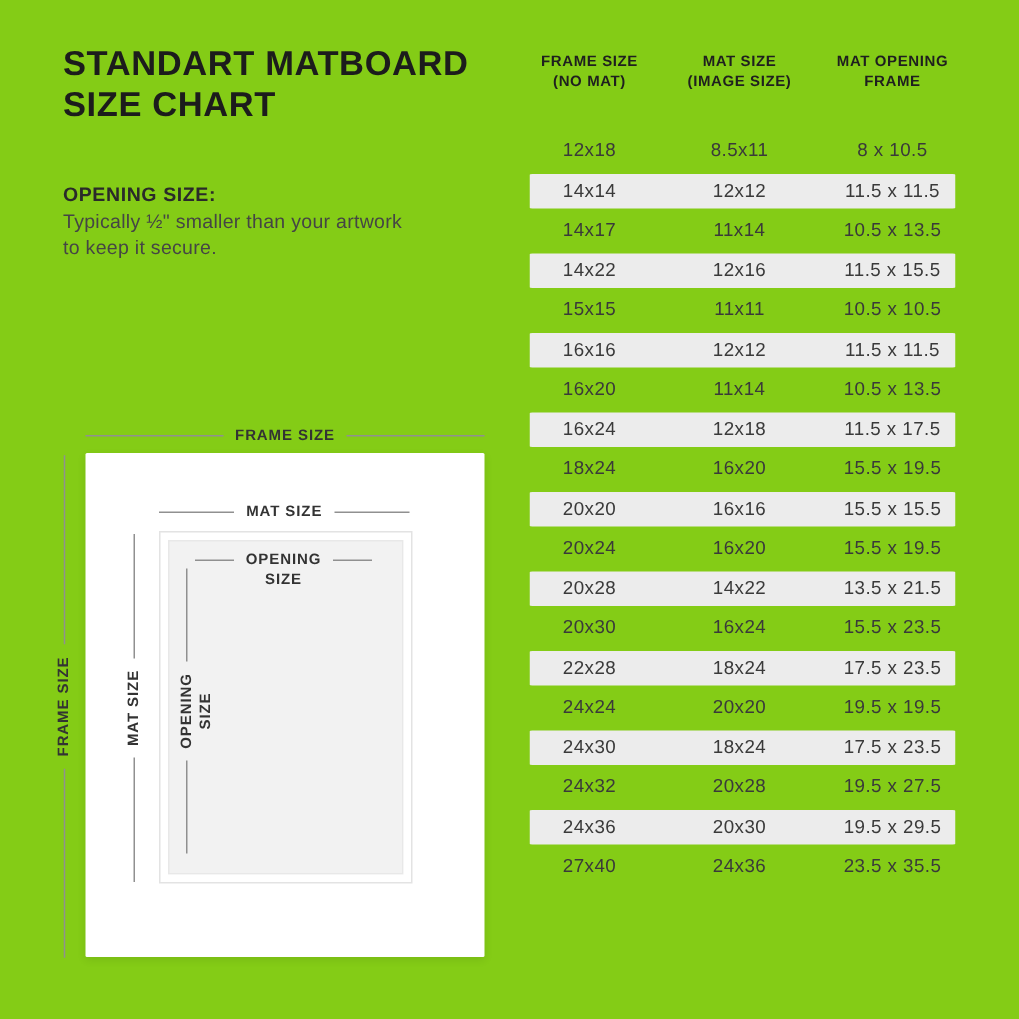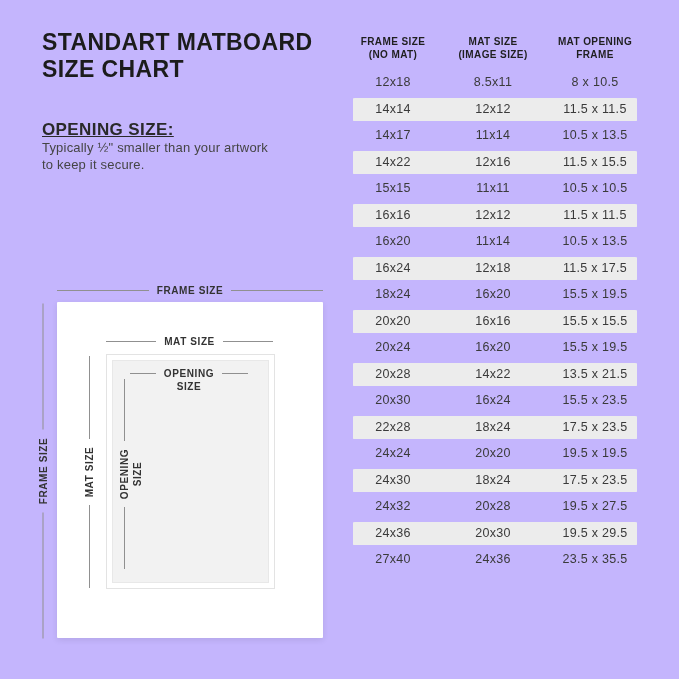--- a/index.html
+++ b/index.html
@@ -1,33 +1,33 @@
 <!DOCTYPE html>
 <html><head>
 <meta charset="utf-8">
 <style>
   html,body { margin:0; padding:0; }
   .canvas {
     position:relative; width:679px; height:679px;
-    background:#c4b5fd; overflow:hidden;
+    background:#84cc16; overflow:hidden;
     font-family:"Liberation Sans", sans-serif; color:#222;
   }
 
   
   .title {
     position:absolute; left:42px; top:29px; width:300px; margin:0;
     font-size:23px; line-height:27px; font-weight:700; letter-spacing:0.4px;
     color:#1c1c1c; white-space:pre-line;
   }
   .info { position:absolute; left:42px; width:300px; }
   .info-1 { top:123px; }
   .info-2 { top:195px; }
   .info-heading {
-    font-size:17px; font-weight:700; letter-spacing:0.4px; color:#2a2a2a;
-    line-height:14px; margin:0 0 3px 0;text-decoration:underline;
+    font-size:13px; font-weight:700; letter-spacing:0.4px; color:#2a2a2a;
+    line-height:14px; margin:0 0 3px 0;
   }
   .info-body {
     font-size:13px; line-height:16.5px; color:#454545; white-space:pre-line;
     letter-spacing:0.2px;
   }
 
   
   .outer-rect {
     position:absolute; left:57px; top:302px; width:266px; height:336px;
     background:#ffffff; box-shadow:0 2px 6px rgba(0,0,0,0.09);
@@ -60,21 +60,21 @@
   .opening-top  { left:130px; top:367px; width:118px; }
   .opening-vert { left:36px;  top:461px; width:190px; transform:rotate(-90deg); }
 
   
   .size-table { position:absolute; left:353px; top:36px; width:284px; }
   .thead { display:grid; grid-template-columns:80px 120px 84px; }
   .th {
     font-size:10px; font-weight:700; letter-spacing:0.4px; line-height:12.5px;
     text-align:center; white-space:pre-line; color:#1f1f1f;
   }
-  .tbody { margin-top:8px; }
+  .tbody { margin-top:26px; }
   .trow {
     display:grid; grid-template-columns:80px 120px 84px;
     height:26.5px; align-items:center; box-sizing:border-box;
   }
   .trow:nth-child(even) {
     background:#ececec; background-clip:content-box;
     padding:1.5px 0; border-radius:2px;
   }
   .tcell {
     text-align:center; font-size:12.5px; color:#3a3a3a; letter-spacing:0.3px;

